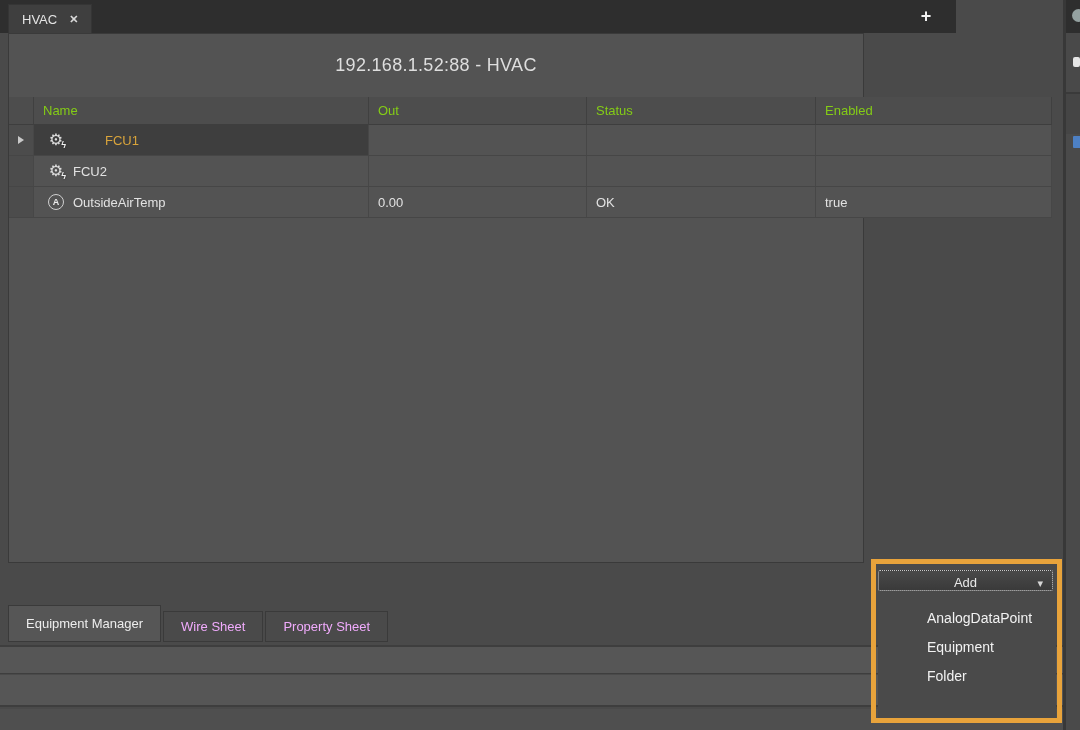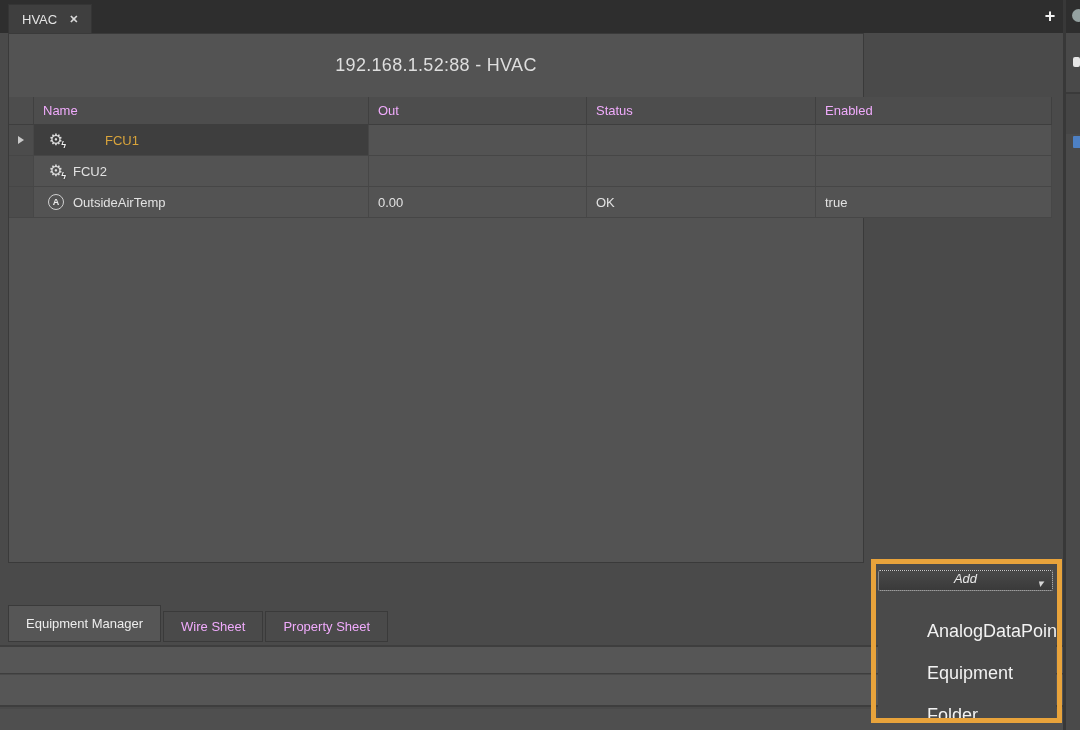--- a/index.html
+++ b/index.html
@@ -3,21 +3,21 @@
 <meta charset="utf-8">
 <style>
   html,body{margin:0;padding:0;}
   body{
     width:1080px;height:730px;position:relative;overflow:hidden;
     background:#4a4a4a;
     font-family:"Liberation Sans", sans-serif;
     -webkit-font-smoothing:antialiased;
   }
   
-  .doc-tabbar{position:absolute;left:0;top:0;width:1080px;height:33px;background:#2e2e2e;}
+  .doc-tabbar{position:absolute;left:0;top:0;width:956px;height:33px;background:#2e2e2e;}
   .doc-tab{
     position:absolute;left:8px;top:4px;height:29px;background:#3f3f3f;
     color:#e4e4e4;display:flex;align-items:center;padding:0 13px;gap:12px;
     font-size:13px;border:1px solid #353535;border-bottom:none;box-sizing:border-box;cursor:default;
   }
   .doc-tab .close-x{font-size:11px;font-weight:bold;color:#d8d8d8;cursor:pointer;}
   .new-tab-btn{
     position:absolute;right:20px;top:4px;width:20px;height:24px;color:#f2f2f2;
     font-size:18px;font-weight:bold;text-align:center;line-height:24px;cursor:pointer;
   }
@@ -29,21 +29,21 @@
   .view-title{
     height:62px;line-height:62px;text-align:center;color:#dedede;font-size:18px;
     letter-spacing:.3px;
   }
   .grid{position:absolute;left:0;top:63px;right:0;bottom:0;}
   .tr{display:grid;grid-template-columns:25px 335px 218px 229px 236px 1fr;}
   .tr.head{height:28px;}
   .tr.body-row{height:31px;}
   .th{
     background:#4d4d4d;border-right:1px solid #404040;border-bottom:1px solid #3e3e3e;
-    color:#f0abfc;font-size:13px;display:flex;align-items:center;padding-left:9px;
+    color:#84cc16;font-size:13px;display:flex;align-items:center;padding-left:9px;
     box-sizing:border-box;cursor:default;
   }
   .th.gutter{padding-left:0;}
   .td{
     background:#535353;border-right:1px solid #474747;border-bottom:1px solid #464646;
     color:#e2e2e2;font-size:13px;display:flex;align-items:center;padding-left:9px;
     box-sizing:border-box;overflow:hidden;white-space:nowrap;
   }
   .td.gutter{background:#4c4c4c;padding-left:0;justify-content:center;}
   .td.filler,.th.filler{border-right:none;background:transparent;border-bottom:none;}
@@ -65,42 +65,42 @@
   }
   .row-icon.equipment .bolt-glyph{display:block;}
   .row-icon.analog-point .main-glyph{
     font-size:9px;color:#ececec;width:14px;height:14px;border:1.5px solid #cfcfcf;border-radius:50%;
     display:flex;align-items:center;justify-content:center;font-weight:bold;
   }
   
   .add-button{
     position:absolute;left:878px;top:570px;width:175px;height:21px;box-sizing:border-box;
     background:linear-gradient(#494949,#3a3a3a);border:1px dotted #c9c9c9;border-radius:2px;
-    color:#e8e8e8;font-size:13px;display:flex;align-items:flex-start;justify-content:center;
-    cursor:pointer;z-index:4;font-style:italic;
+    color:#e8e8e8;font-size:13px;display:flex;align-items:flex-end;justify-content:center;
+    cursor:pointer;z-index:4;
   }
   .add-button .caret{position:absolute;right:9px;top:6px;font-size:11px;color:#d6d6d6;}
   
   .view-tabs{position:absolute;left:8px;top:602px;height:40px;display:flex;align-items:flex-end;gap:2px;}
   .view-tab{
     background:#4a4a4a;border:1px solid #3a3a3a;box-sizing:border-box;color:#f0abfc;
     font-size:13px;padding:0 17px;height:31px;line-height:30px;cursor:pointer;white-space:nowrap;
   }
   .view-tab.active{background:#565656;color:#ededed;height:37px;line-height:35px;}
   
   .strip{position:absolute;left:0;width:1080px;box-sizing:border-box;}
   .strip-1{top:645px;height:29px;background:#565656;border-top:2px solid #3e3e3e;border-bottom:1px solid #3e3e3e;}
   .strip-2{top:675px;height:32px;background:#565656;border-bottom:2px solid #3e3e3e;}
   .strip-3{top:709px;height:21px;background:#4f4f4f;}
   
   .add-menu{
     position:absolute;left:878px;top:600px;width:178px;height:122px;background:#4a4a4a;
     z-index:5;padding-top:4px;box-sizing:border-box;
   }
-  .menu-item{height:29px;line-height:29px;padding-left:49px;color:#f2f2f2;font-size:18px;cursor:pointer;margin-top:13px;}
+  .menu-item{height:29px;line-height:29px;padding-left:49px;color:#f2f2f2;font-size:14px;cursor:pointer;}
   
   .highlight-box{
     position:absolute;left:871px;top:559px;width:191px;height:164px;box-sizing:border-box;
     border:5px solid #e8a33b;z-index:10;pointer-events:none;
   }
   
   .right-sliver{position:absolute;left:1063px;top:0;width:17px;height:730px;background:#4a4a4a;border-left:3px solid #383838;z-index:6;box-sizing:border-box;}
   .sliver-top{height:33px;background:#2e2e2e;position:relative;overflow:hidden;}
   .circle-frag{position:absolute;left:6px;top:9px;width:13px;height:13px;border-radius:50%;background:#94a1a0;}
   .sliver-sec1{height:59px;background:#494949;border-bottom:2px solid #3a3a3a;position:relative;}

